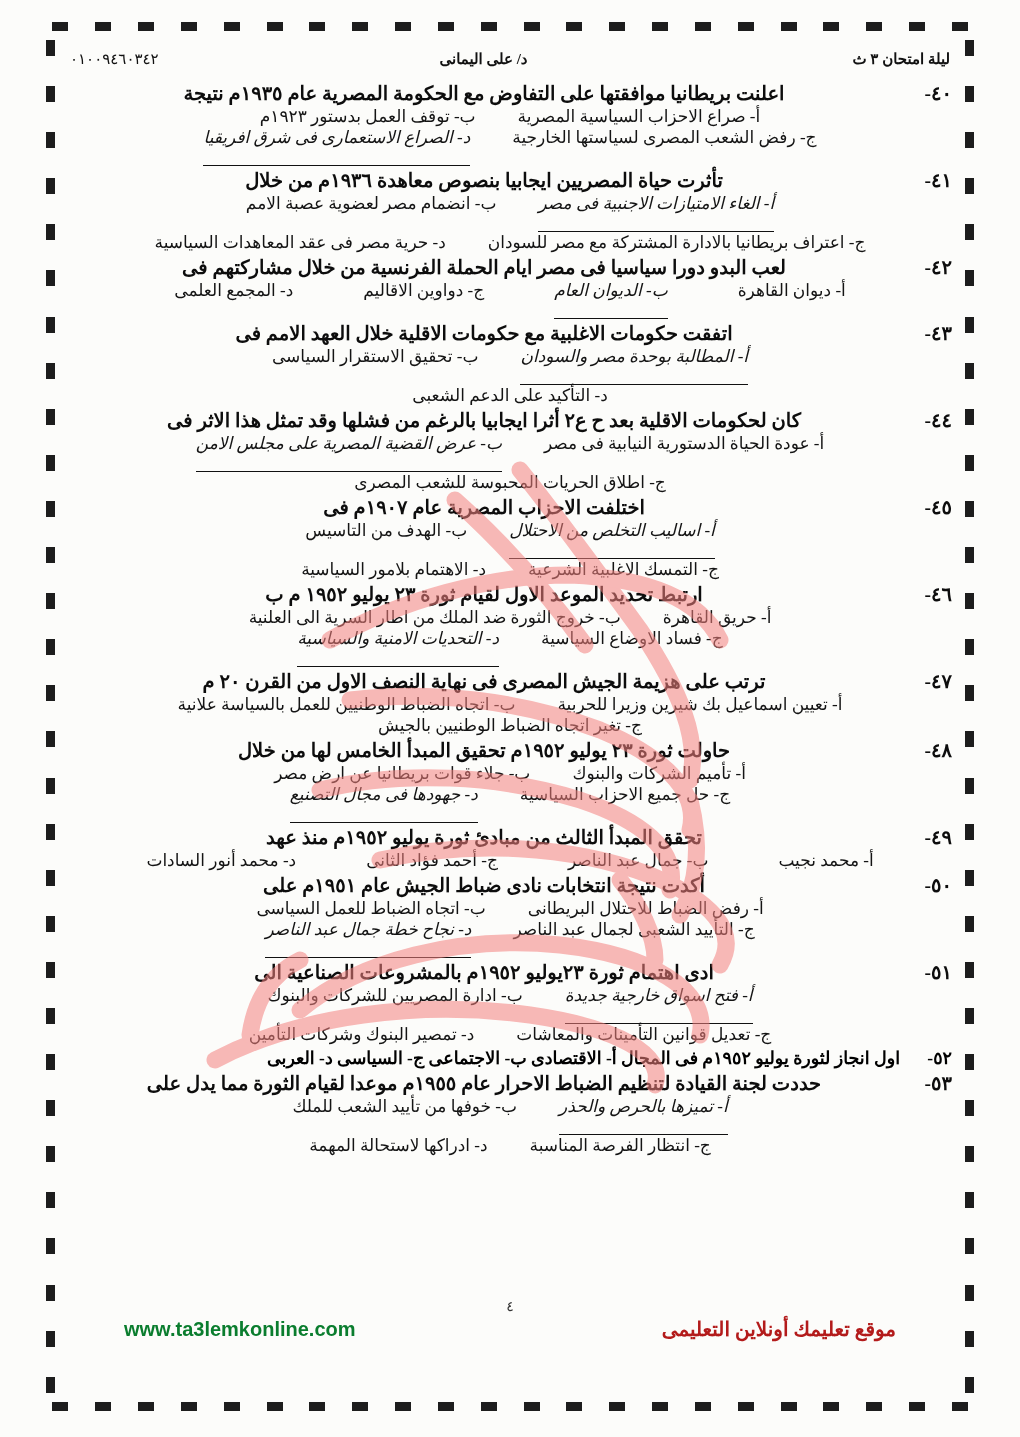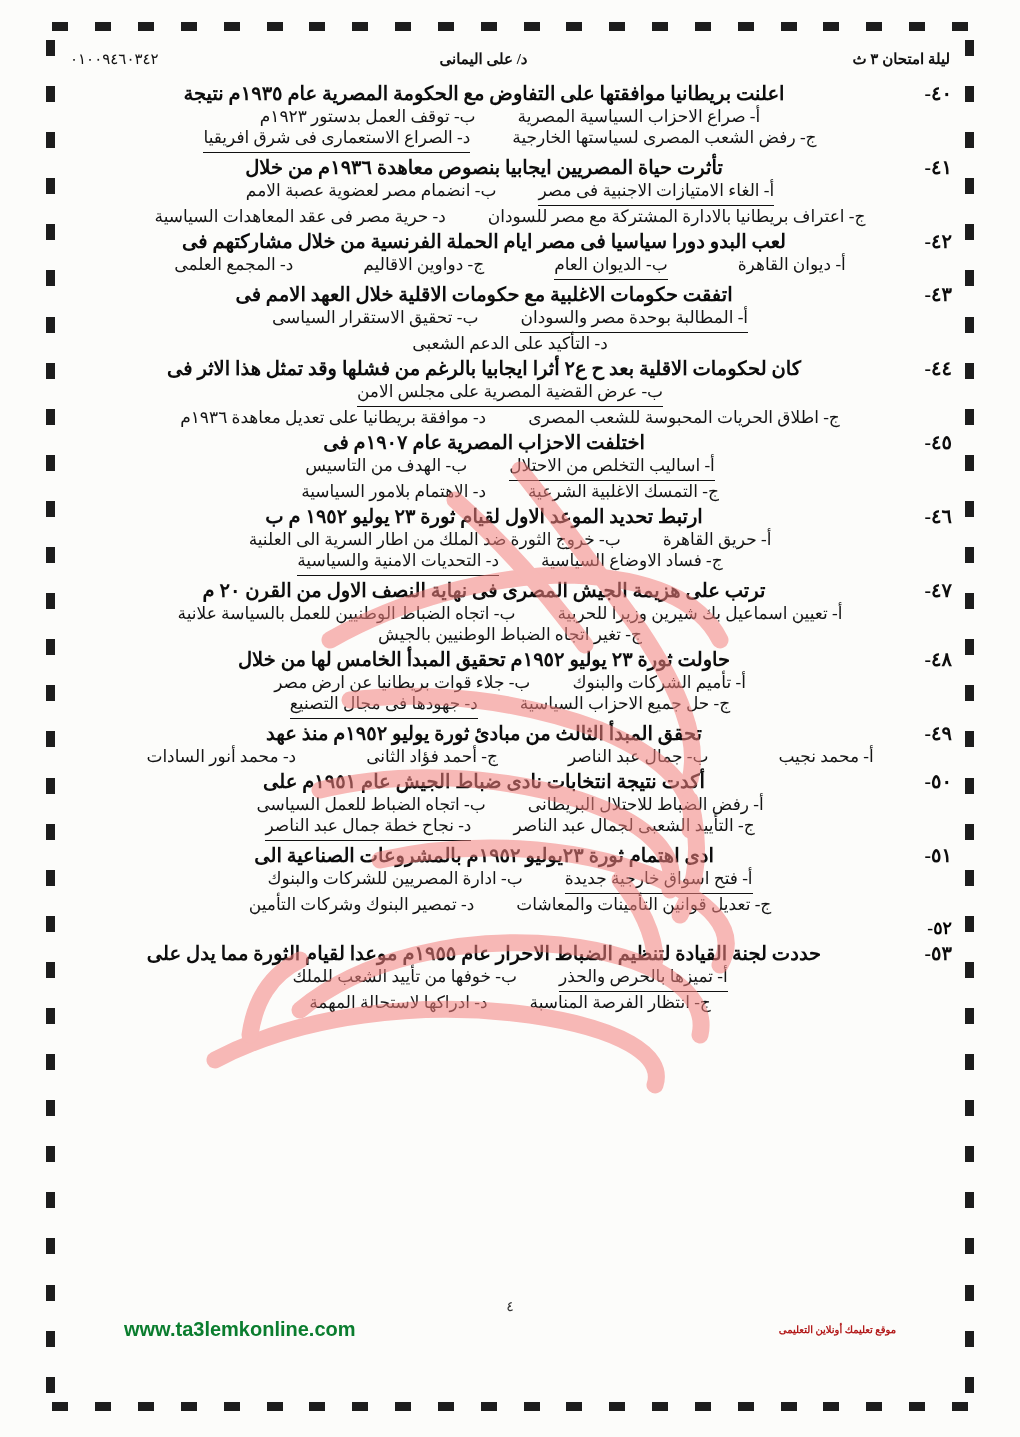--- a/index.html
+++ b/index.html
@@ -31,27 +31,27 @@
   .body{margin-top:14px;padding:0 6px;}
 
   .q{margin-bottom:3px;}
   .qline{display:flex;flex-direction:row;align-items:flex-start;gap:8px;font-weight:bold;font-size:19.5px;color:#0d0d0d;justify-content:flex-start;}
   .qnum{min-width:44px;text-align:right;font-weight:bold;white-space:nowrap;}
   .qtext{flex:1;text-align:center;font-weight:bold;}
   .opts{font-size:17px;color:#141414;margin-top:1px;}
   .optrow{display:flex;justify-content:center;gap:42px;flex-wrap:nowrap;white-space:nowrap;}
   .optrow.spread{justify-content:center;gap:70px;}
   .opt{white-space:nowrap;}
-  .u{border-bottom:1.4px solid #111;padding-bottom:4px;}
+  .u{border-bottom:1.4px solid #111;padding-bottom:17px;font-style:italic;}
   .inline-q{font-size:17.5px;font-weight:bold;display:flex;gap:8px;align-items:flex-start;}
 
   
   .footer{position:absolute;left:62px;right:62px;bottom:52px;display:flex;align-items:center;justify-content:space-between;}
   .site{color:#0a7d2e;font-family:"Liberation Sans",sans-serif;font-weight:bold;font-size:20px;}
-  .brand{color:#b31b1b;font-weight:bold;font-size:10px;}
+  .brand{color:#b31b1b;font-weight:bold;font-size:20px;}
   .pageno{position:absolute;left:0;right:0;bottom:78px;text-align:center;font-size:14px;color:#333;}
 
   
   .scribble{position:absolute;left:0;top:0;width:1020px;height:1437px;pointer-events:none;opacity:.55;}
 </style>
 </head>
 <body>
 
 <div class="page">
   <div class="paper"></div>
@@ -244,25 +244,25 @@
         </div>
       </div>
 
       <div class="q">
         <div class="qline">
           <span class="qnum">٤٤-</span>
           <span class="qtext">كان لحكومات الاقلية بعد ح ع٢ أثرا ايجابيا بالرغم من فشلها وقد تمثل هذا الاثر فى</span>
         </div>
         <div class="opts">
           <div class="optrow">
+            <span class="opt">أ- عودة الحياة الدستورية النيابية فى مصر</span>
             <span class="opt u">ب- عرض القضية المصرية على مجلس الامن</span>
           </div>
           <div class="optrow">
             <span class="opt">ج- اطلاق الحريات المحبوسة للشعب المصرى</span>
-            <span class="opt">د- موافقة بريطانيا على تعديل معاهدة ١٩٣٦م</span>
           </div>
         </div>
       </div>
 
       <div class="q">
         <div class="qline">
           <span class="qnum">٤٥-</span>
           <span class="qtext">اختلفت الاحزاب المصرية عام ١٩٠٧م فى</span>
         </div>
         <div class="opts">
@@ -372,20 +372,21 @@
           <div class="optrow">
             <span class="opt">ج- تعديل قوانين التأمينات والمعاشات</span>
             <span class="opt">د- تمصير البنوك وشركات التأمين</span>
           </div>
         </div>
       </div>
 
       <div class="q">
         <div class="inline-q">
           <span class="qnum">٥٢-</span>
+          <span>اول انجاز لثورة يوليو ١٩٥٢م فى المجال أ- الاقتصادى ب- الاجتماعى ج- السياسى د- العربى</span>
         </div>
       </div>
 
       <div class="q">
         <div class="qline">
           <span class="qnum">٥٣-</span>
           <span class="qtext">حددت لجنة القيادة لتنظيم الضباط الاحرار عام ١٩٥٥م موعدا لقيام الثورة مما يدل على</span>
         </div>
         <div class="opts">
           <div class="optrow">

